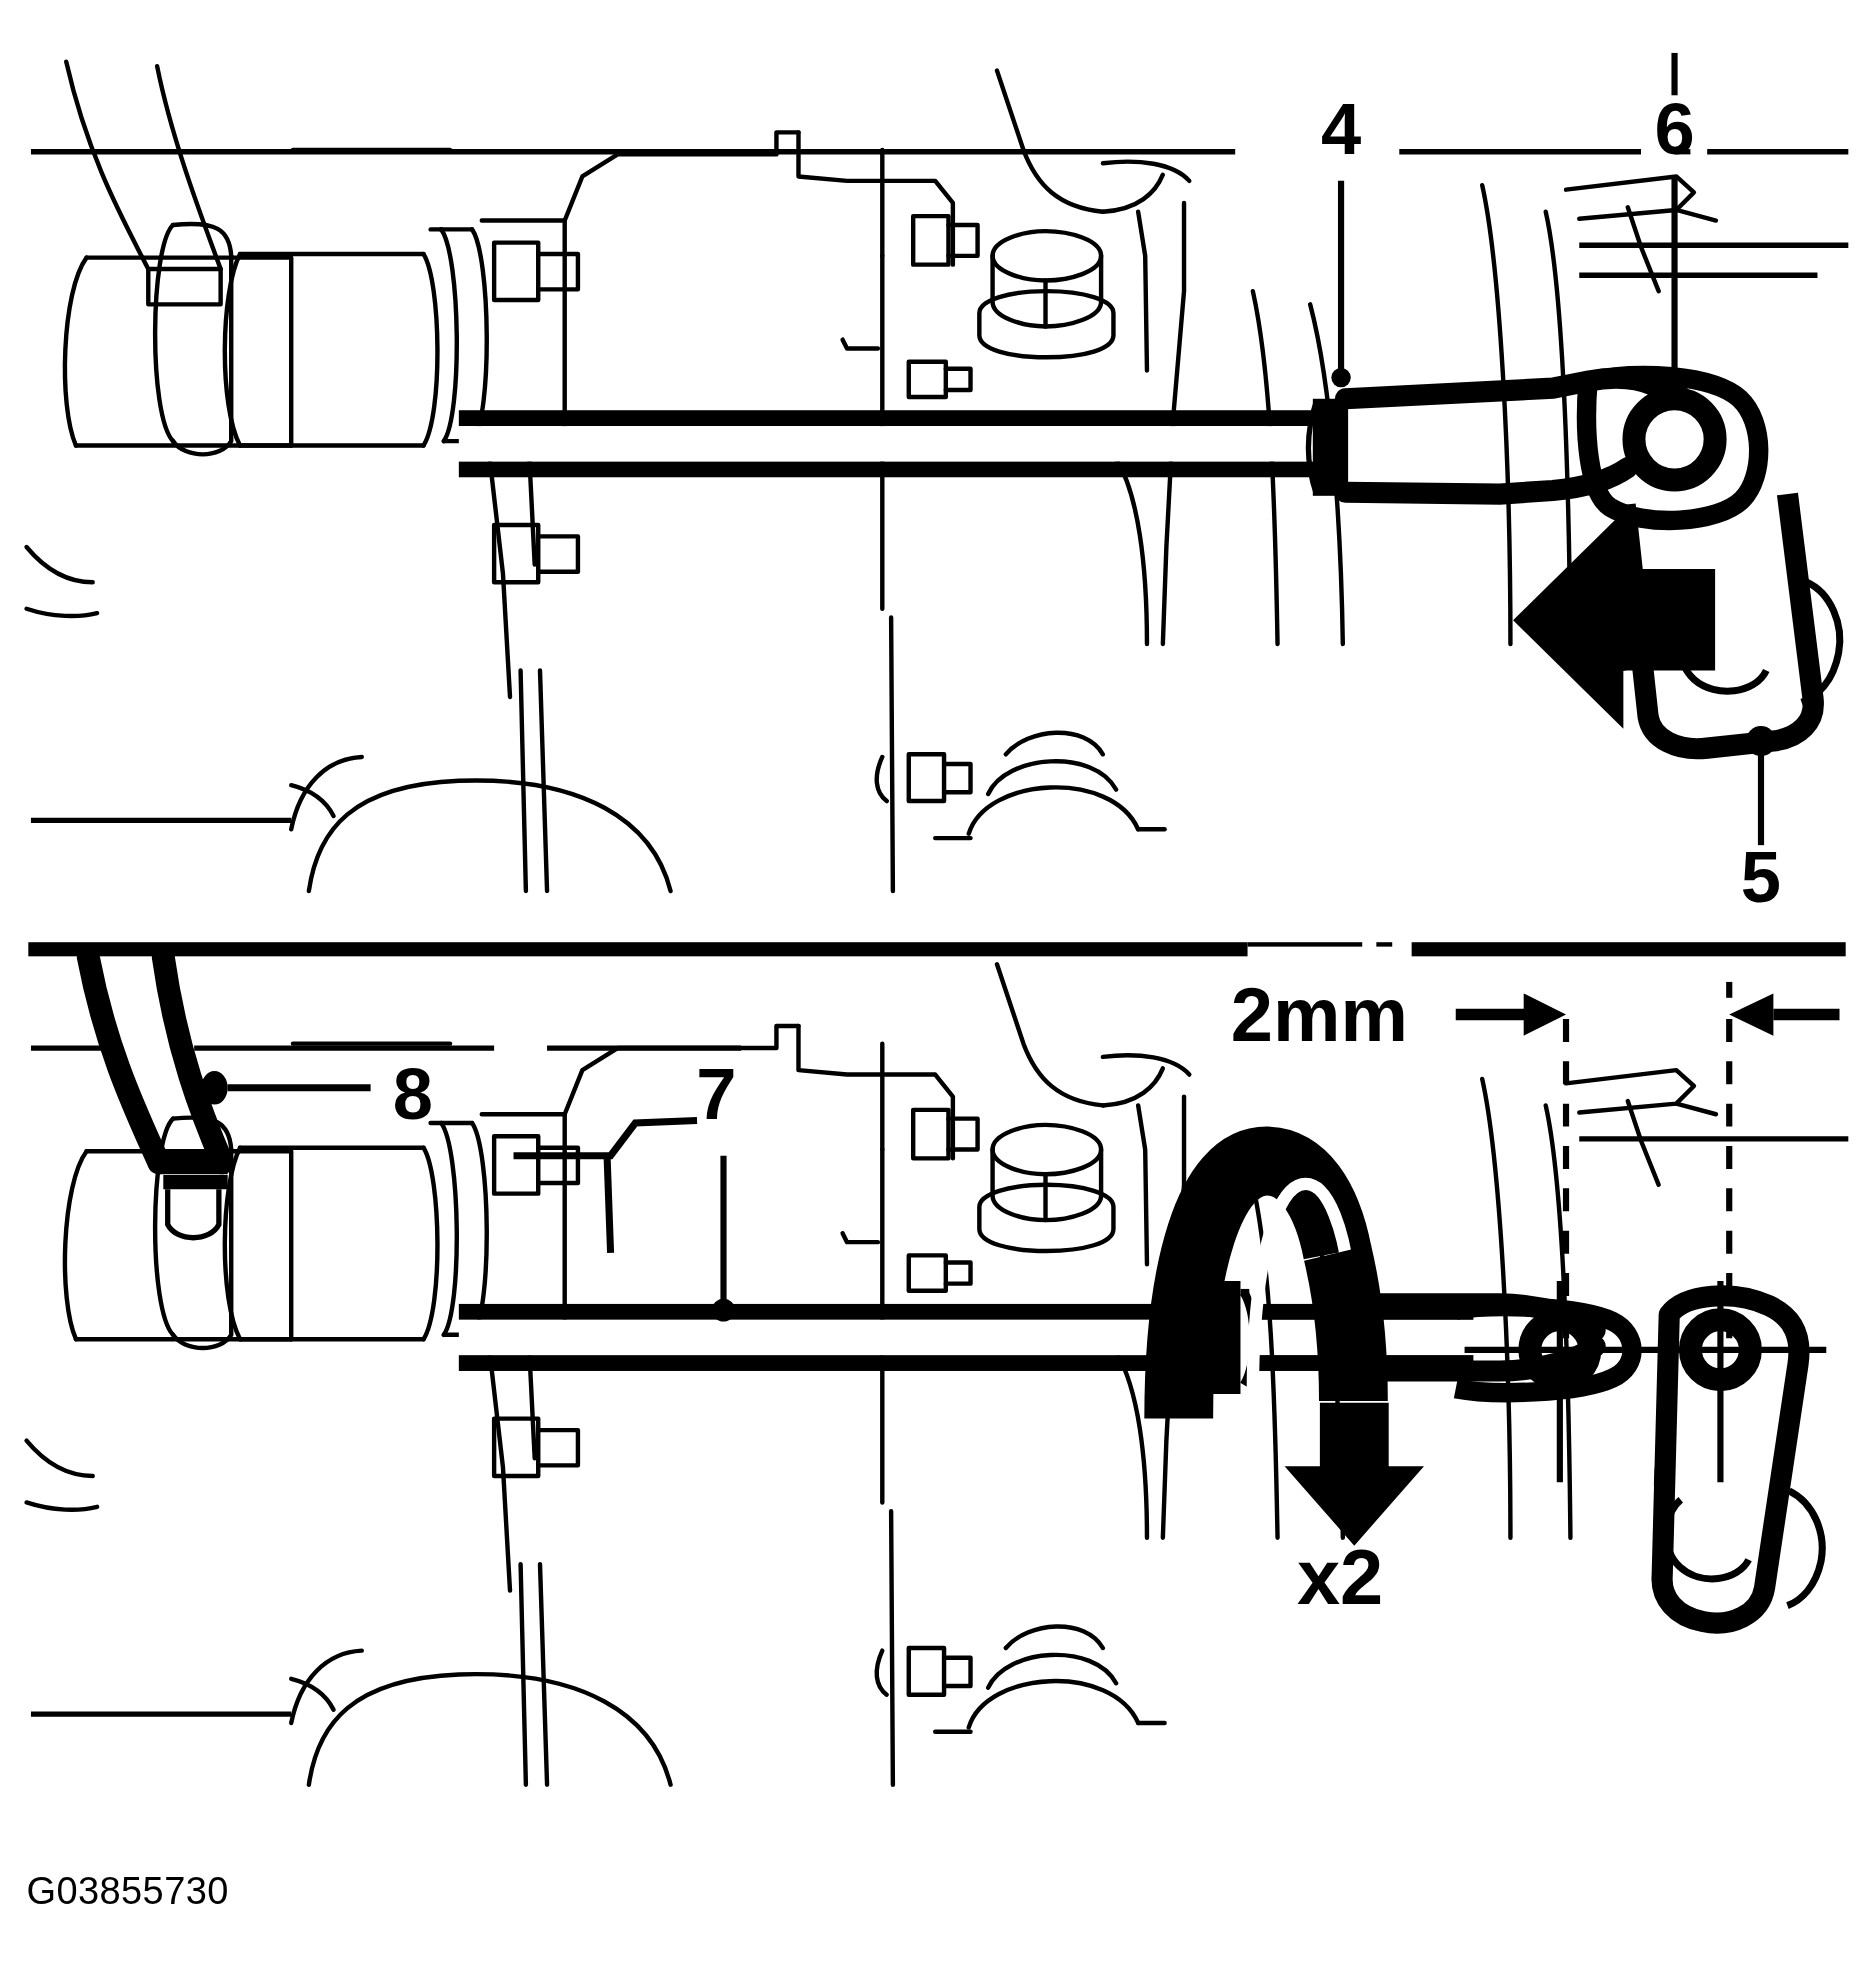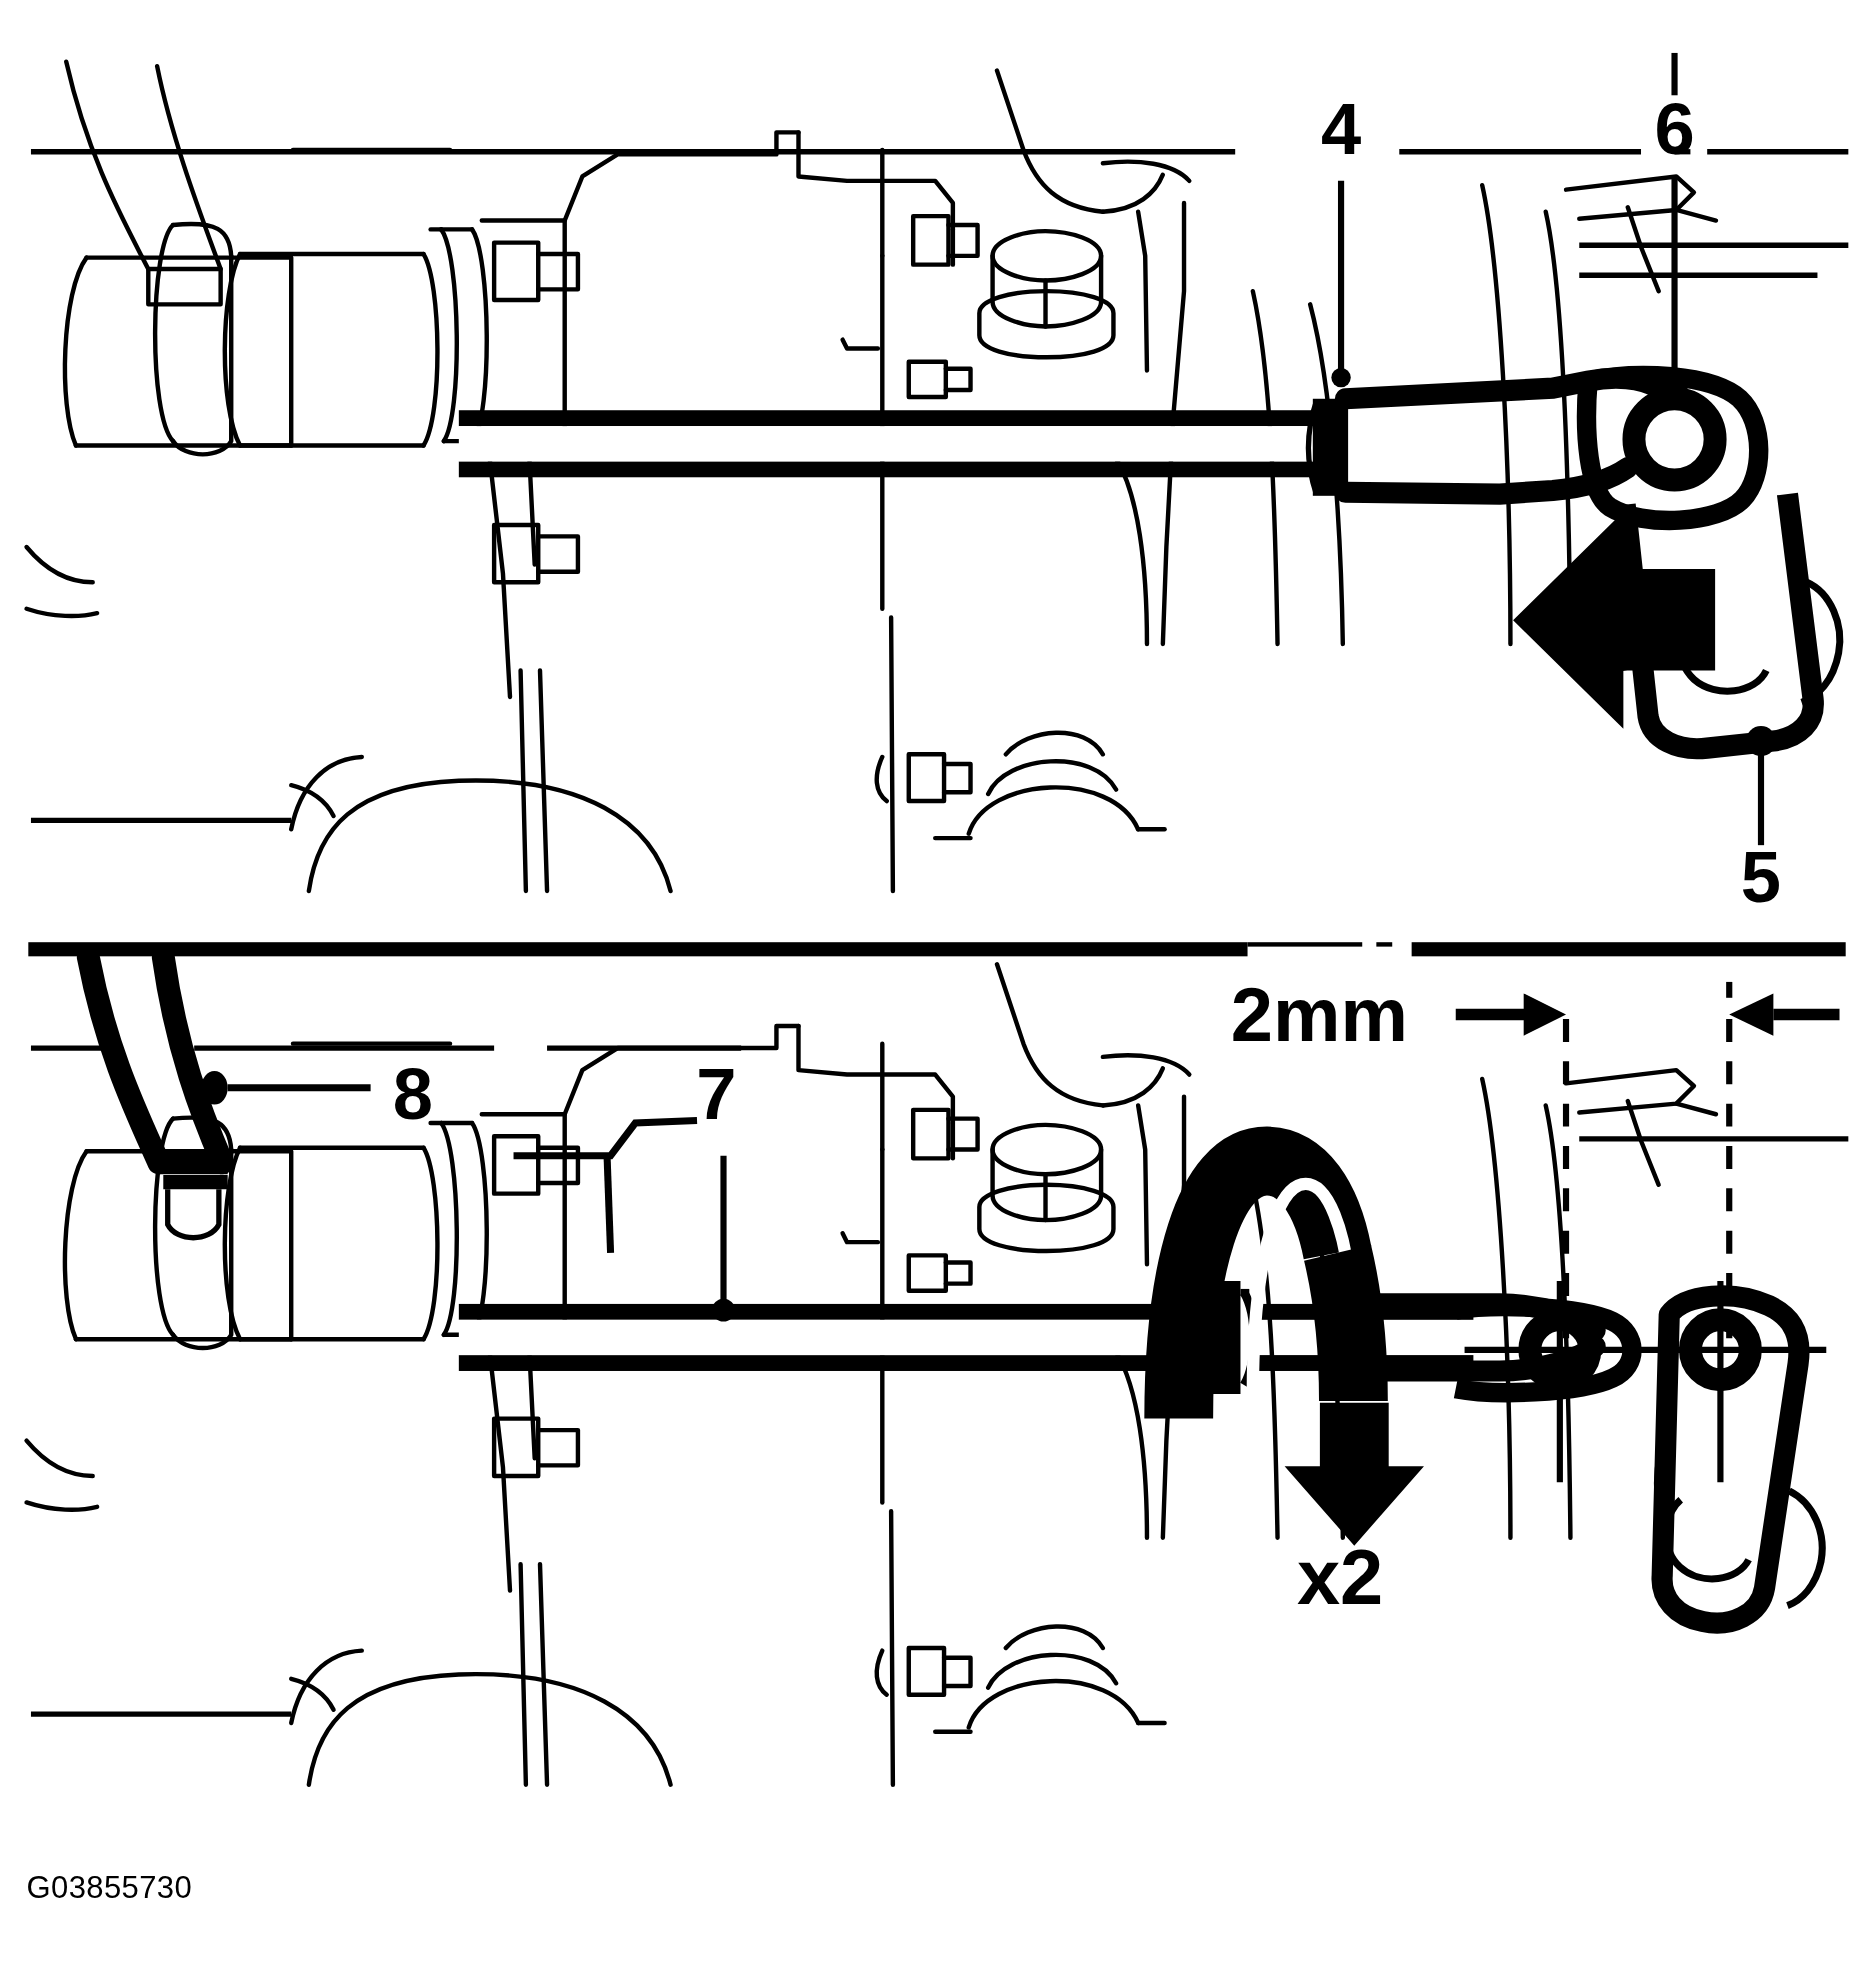--- a/index.html
+++ b/index.html
@@ -21,21 +21,21 @@
     position: absolute;
     left: 0;
     top: 0;
     width: 1874px;
     height: 1970px;
   }
   .cap {
     position: absolute;
     left: 26.5px;
     top: 1870px;
-    font-size: 31px;
+    font-size: 38px;
     font-family: "Liberation Sans", sans-serif;
     color: #000000;
     letter-spacing: 0.4px;
     white-space: nowrap;
   }
   text.lbl {
     font-family: "Liberation Sans", sans-serif;
     font-weight: bold;
     fill: #000000;
   }

